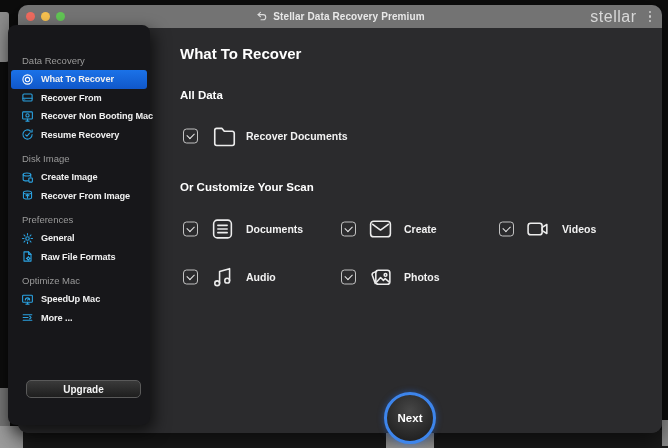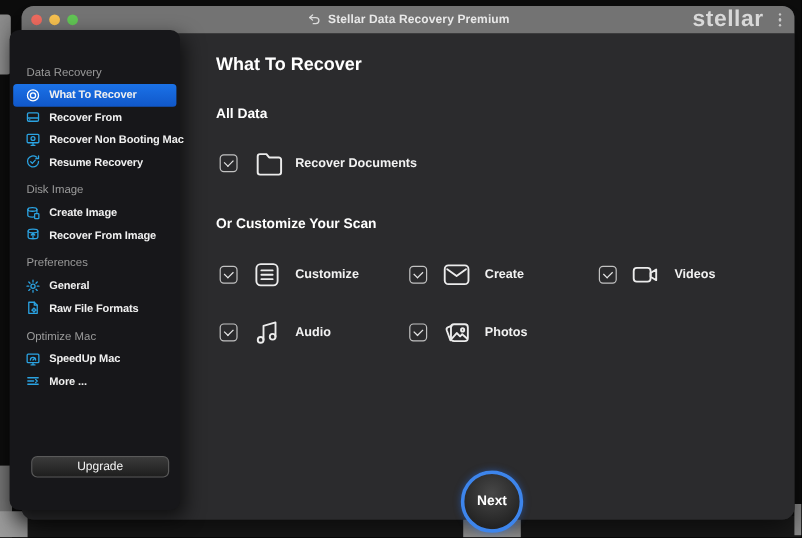--- a/index.html
+++ b/index.html
@@ -19,21 +19,21 @@
   .titlebar{position:absolute;left:0;top:0;right:0;height:23px;background:#737373;
     border-radius:10px 10px 0 0;}
   .traffic{position:absolute;left:8px;top:0;height:23px;display:flex;align-items:center;gap:6px;}
   .tl{width:9px;height:9px;border-radius:50%;}
   .tl.red{background:#ed6a5e;} .tl.yellow{background:#f5bf4f;} .tl.green{background:#61c454;}
   .title-group{position:absolute;left:50%;top:0;height:23px;transform:translateX(-50%);
     display:flex;align-items:center;gap:5px;color:#e8e8e8;}
   .title-group svg{width:13px;height:13px;stroke:#dcdcdc;fill:none;stroke-width:2;stroke-linecap:round;stroke-linejoin:round;}
   .win-title{font-size:10px;font-weight:600;white-space:nowrap;letter-spacing:.1px;}
   .brand-group{position:absolute;right:8px;top:0;height:23px;display:flex;align-items:center;gap:9px;}
-  .logo{font-size:19px;font-weight:700;color:#d8d8d8;letter-spacing:.5px;line-height:1;}
+  .logo{font-size:16px;font-weight:400;color:#d8d8d8;letter-spacing:.5px;line-height:1;}
   .kebab{display:flex;flex-direction:column;gap:2px;padding:2px 3px;cursor:pointer;}
   .kebab i{width:2.5px;height:2.5px;border-radius:50%;background:#c9c9c9;display:block;}
   
   .main{position:absolute;left:0;top:23px;right:0;bottom:0;background:#2b2b2d;border-radius:0 0 10px 10px;}
   .h1{position:absolute;left:162px;top:17px;font-size:15px;font-weight:700;color:#fff;}
   .h2{position:absolute;left:162px;font-size:11.5px;font-weight:700;color:#fff;}
   .h2.alldata{top:61px;} .h2.customize{top:153px;}
   .opt{position:absolute;height:34px;width:158px;cursor:pointer;}
   .opt .cb{position:absolute;left:0;top:50%;transform:translateY(-50%);width:13px;height:13px;
     border:1.5px solid #c2c2c2;border-radius:3.5px;}
@@ -56,21 +56,21 @@
   .sec-h{margin:9px 0 4px 14px;font-size:9.5px;color:#9b9b9b;line-height:11px;}
   .s-item{height:18.5px;display:flex;align-items:center;margin:0 3px;padding-left:10px;
     border-radius:3px;cursor:pointer;white-space:nowrap;}
   .s-item.selected{background:linear-gradient(#1b72e8,#1057c9);}
   .s-icon{width:13px;height:13px;margin-right:7px;display:flex;flex:none;color:#2ba3e2;}
   .s-item.selected .s-icon{color:#fff;}
   .s-icon svg{width:13px;height:13px;stroke:currentColor;fill:none;stroke-width:2;stroke-linecap:round;stroke-linejoin:round;}
   .s-label{font-size:9.2px;font-weight:700;color:#f0f0f0;letter-spacing:-.1px;}
   .upgrade{position:absolute;left:18px;bottom:27px;width:115px;height:18px;border-radius:5px;
     background:linear-gradient(#3a3a3a,#1e1e1e);border:1px solid #5a5a5a;color:#f5f5f5;
-    font-size:10px;font-weight:400;font-family:inherit;cursor:pointer;}
+    font-size:10px;font-weight:700;font-family:inherit;cursor:pointer;}
 </style>
 </head>
 <body>
 
 <div class="stage">
   <div class="bottom-strip"></div>
   <div class="bg-left-sliver"></div>
   <div class="bg-bl-1"></div>
   <div class="bg-bl-2"></div>
   <div class="bg-next-blob"></div>
@@ -107,21 +107,21 @@
       <div class="h2 customize">Or Customize Your Scan</div>
       <div id="customize-grid">
           <div class="opt" style="left: 0px; top: 0px;">
             <span class="cb checked"></span>
             <span class="oicon">
               <svg viewBox="0 0 24 24">
                 <rect x="3.5" y="3.5" width="17" height="17" rx="3.5"></rect>
                 <path d="M7.5 8.5h9M7.5 12h9M7.5 15.5h9"></path>
               </svg>
             </span>
-            <span class="olabel">Customize</span>
+            <span class="olabel">Documents</span>
           </div>
           <div class="opt" style="left: 158px; top: 0px;">
             <span class="cb checked"></span>
             <span class="oicon">
               <svg viewBox="0 0 24 24">
                 <rect x="2.5" y="4.5" width="19" height="15" rx="3"></rect>
                 <path d="M4.5 7.5l7.5 5.5 7.5-5.5"></path>
               </svg>
             </span>
             <span class="olabel">Create</span>

